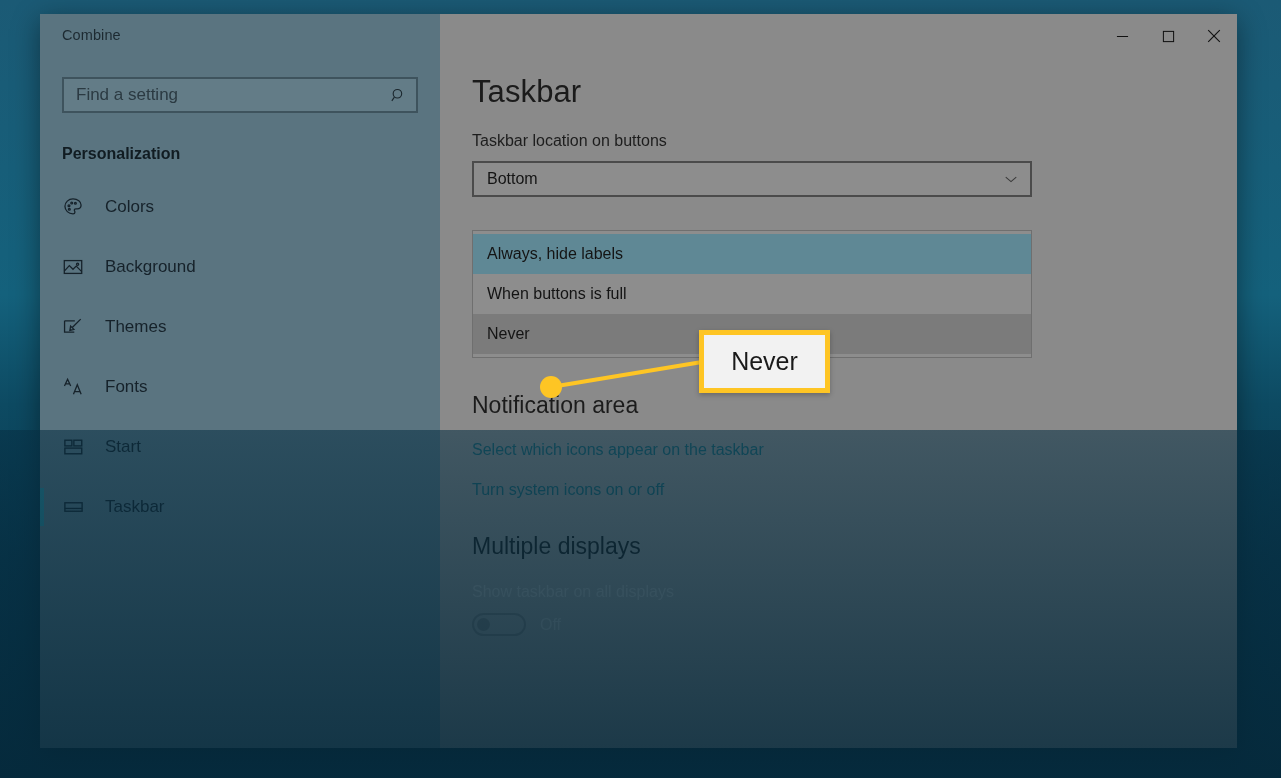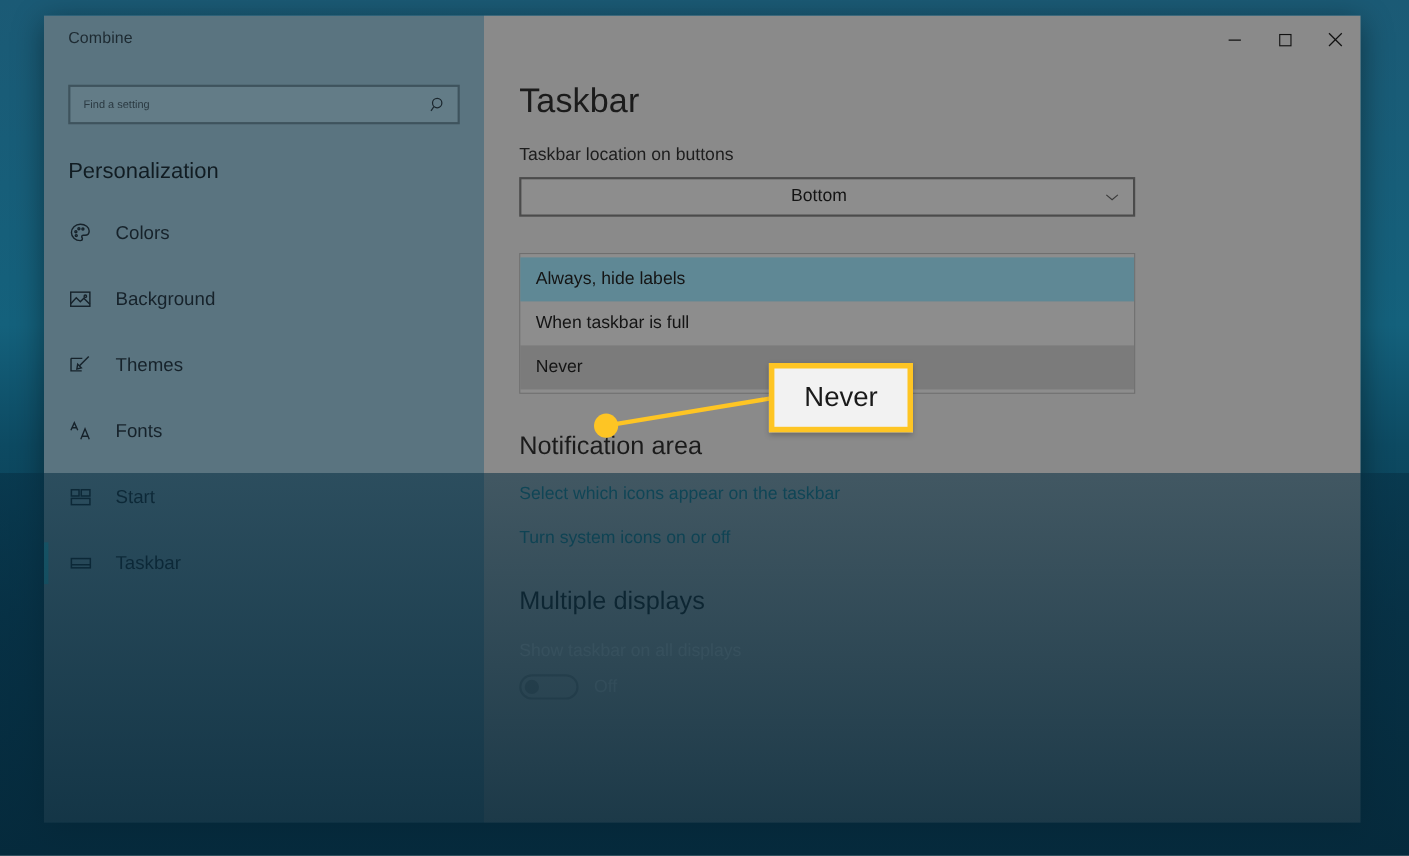--- a/index.html
+++ b/index.html
@@ -66,30 +66,30 @@
     height: 36px;
     background: #637c87;
     border: 2px solid #3e535d;
     display: flex; align-items: center;
     padding: 0 9px 0 12px;
   }
   #search-input {
     flex: 1 1 auto;
     background: transparent; border: none; outline: none;
     font-family: "Liberation Sans", sans-serif;
-    font-size: 10px; color: #ffffff;
+    font-size: 17px; color: #ffffff;
   }
   #search-input::placeholder { color: #2b3a42; opacity: 1; }
   #search-icon-btn {
     width: 18px; height: 18px; color: #1b272e;
     display: flex; align-items: center; justify-content: center;
   }
   #category-title {
     margin: 32px 0 0 22px;
-    font-size: 20px; font-weight: normal; color: #111c22;
+    font-size: 16px; font-weight: bold; color: #111c22;
   }
   #nav-list { margin-top: 14px; }
   .nav-item {
     position: relative;
     display: flex; align-items: center;
     height: 60px;
     padding-left: 22px;
     cursor: default;
   }
   .nav-item .nav-accent {
@@ -124,21 +124,21 @@
     font-size: 16px; color: #1d1d1d; margin-top: 22px;
   }
   #location-select {
     margin-top: 11px;
     width: 560px; height: 36px;
     background: #8d8d8d;
     border: 2px solid #4b4b4b;
     display: flex; align-items: center;
     padding: 0 10px 0 13px;
   }
-  #location-value { flex: 1 1 auto; font-size: 16px; color: #141414; text-align: center; }
+  #location-value { flex: 1 1 auto; font-size: 16px; color: #141414; }
   #chevron-down { color: #3a3a3a; display:flex; }
 
   .section-gap { height: 22px; }
   #combine-listbox {
     margin-top: 11px;
     width: 560px;
     background: #8d8d8d;
     border: 1px solid #6f6f6f;
     padding: 3px 0;
   }
@@ -334,21 +334,21 @@
         </div>
 
         <div class="section-gap"></div>
 
 
         <div id="combine-listbox">
           <div class="list-option selected">
             <span>Always, hide labels</span>
           </div>
           <div class="list-option">
-            <span>When taskbar is full</span>
+            <span>When buttons is full</span>
           </div>
           <div class="list-option hover">
             <span>Never</span>
           </div>
         </div>
 
         <div class="section-head">Notification area</div>
 
         <a class="content-link" href="#">Select which icons appear on the taskbar</a>
         <a class="content-link" href="#">Turn system icons on or off</a>

